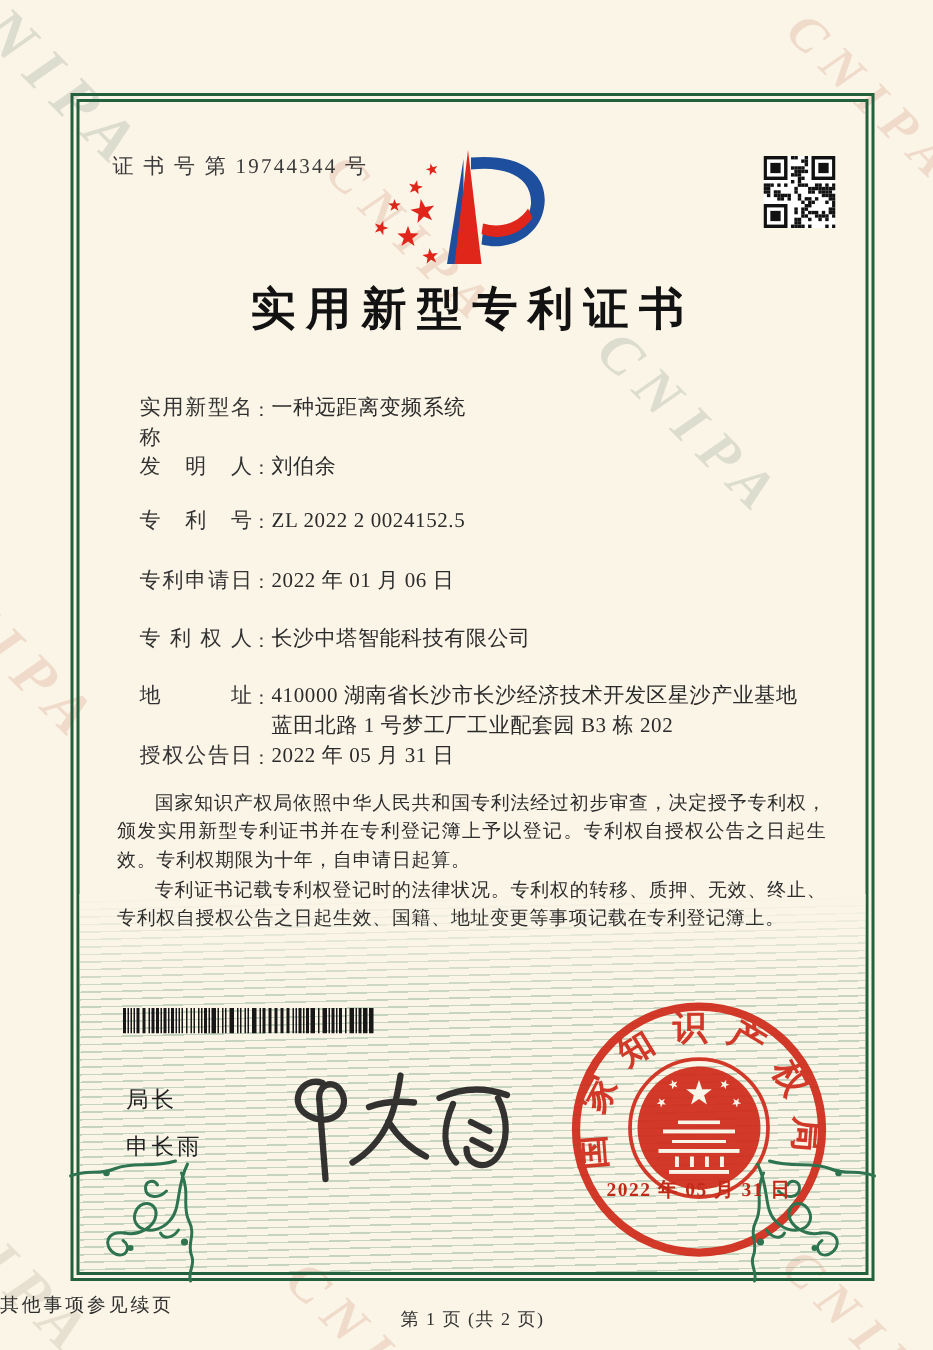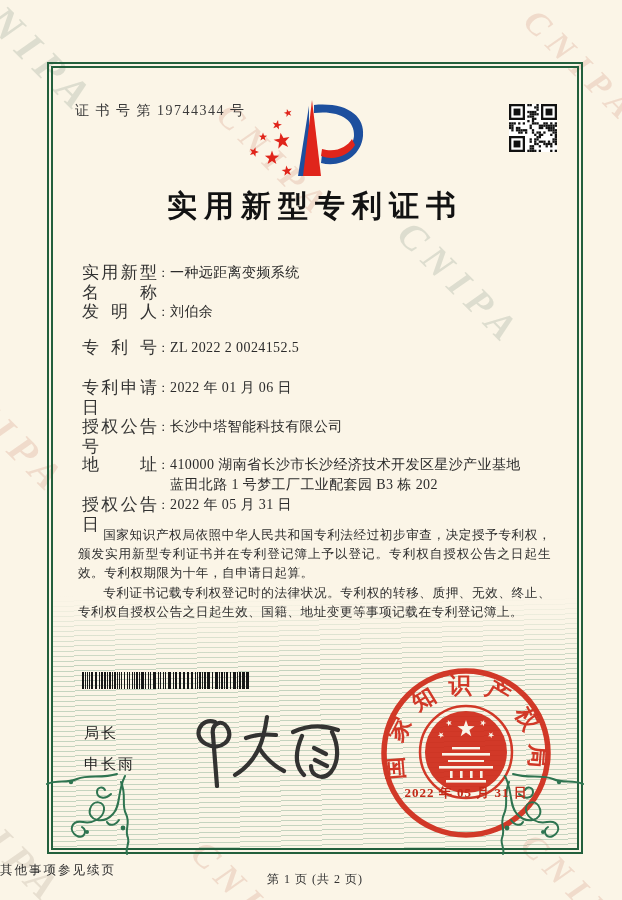--- a/index.html
+++ b/index.html
@@ -39,22 +39,22 @@
 
   
   .cert-no{position:absolute;left:22px;top:34px;font-size:14px;letter-spacing:1.5px;color:#3a3a3a;}
   .logo{position:absolute;left:188px;top:30px;width:146px;height:82px;}
   .qr{position:absolute;left:456px;top:36px;width:48px;height:48px;}
   .title{position:absolute;left:0;top:118px;width:100%;text-align:center;
          font-size:30px;font-weight:bold;letter-spacing:7px;color:#121212;}
 
   
   .frow{position:absolute;left:29px;width:470px;font-size:14px;color:#2b2b2b;line-height:20px;}
-  .flabel{display:inline-block;width:75px;font-size:17px;vertical-align:top;
-          text-align:justify;text-align-last:justify;color:#333;}
+  .flabel{display:inline-block;width:75px;font-size:14px;vertical-align:top;
+          text-align:justify;text-align-last:justify;color:#333;margin-left:11px;}
   .colon{display:inline-block;width:13px;font-size:12.5px;vertical-align:top;color:#333;}
   .fvalue{display:inline-block;vertical-align:top;max-width:362px;letter-spacing:.4px;}
   .r0{top:195px}.r1{top:234px}.r2{top:270px}.r3{top:310px}.r4{top:349px}.r5{top:387px}
   .r6{top:427px}
   .grant-right{position:absolute;left:273px;top:0;}
 
   
   .paras{position:absolute;left:25px;top:458px;width:486px;font-size:12.6px;
          line-height:19px;color:#2e2e2e;letter-spacing:.5px;text-align:justify;}
   .paras p{margin:0 13px 1px 0;text-indent:2em;}
@@ -277,21 +277,21 @@
       <div class="frow r1">
         <span class="flabel">发明人</span><span class="colon">：</span><span class="fvalue">刘伯余</span>
       </div>
       <div class="frow r2">
         <span class="flabel">专利号</span><span class="colon">：</span><span class="fvalue">ZL 2022 2 0024152.5</span>
       </div>
       <div class="frow r3">
         <span class="flabel">专利申请日</span><span class="colon">：</span><span class="fvalue">2022 年 01 月 06 日</span>
       </div>
       <div class="frow r4">
-        <span class="flabel">授权公告号</span><span class="colon">：</span><span class="fvalue">长沙中塔智能科技有限公司</span>
+        <span class="flabel">专利权人</span><span class="colon">：</span><span class="fvalue">长沙中塔智能科技有限公司</span>
       </div>
       <div class="frow r5">
         <span class="flabel">地址</span><span class="colon">：</span><span class="fvalue">410000 湖南省长沙市长沙经济技术开发区星沙产业基地蓝田北路 1 号梦工厂工业配套园 B3 栋 202</span>
       </div>
       <div class="frow r6">
         <span class="flabel">授权公告日</span><span class="colon">：</span><span class="fvalue">2022 年 05 月 31 日</span>
       </div>
 
       <div class="paras">
         <p>国家知识产权局依照中华人民共和国专利法经过初步审查，决定授予专利权，颁发实用新型专利证书并在专利登记簿上予以登记。专利权自授权公告之日起生效。专利权期限为十年，自申请日起算。</p>

